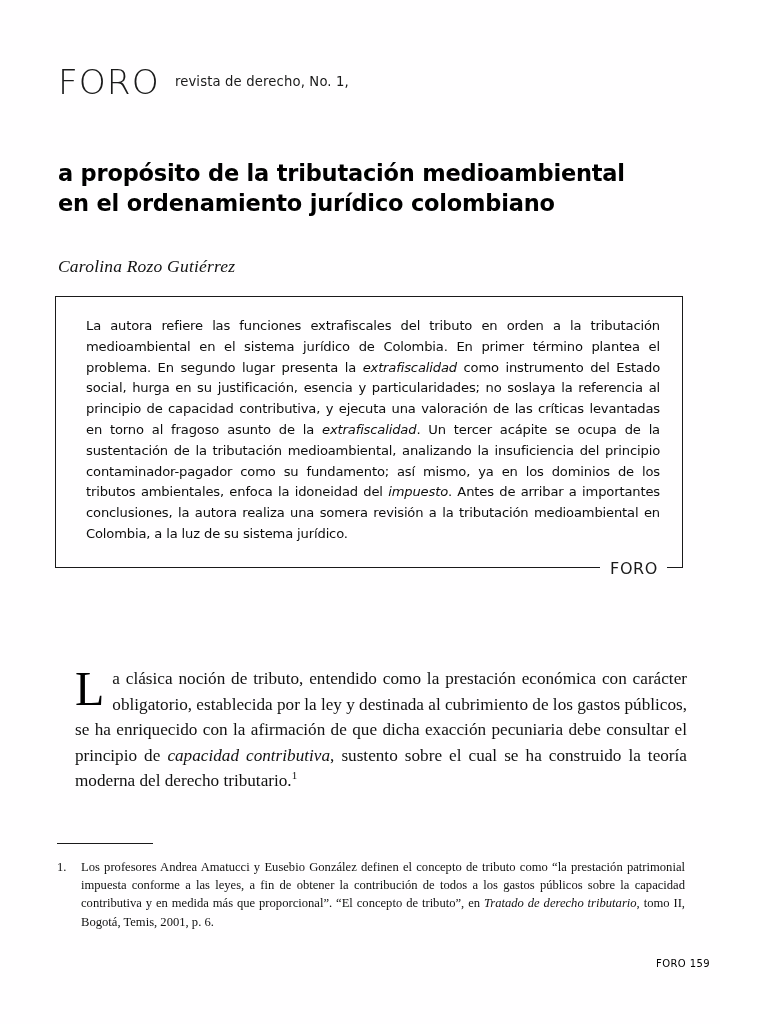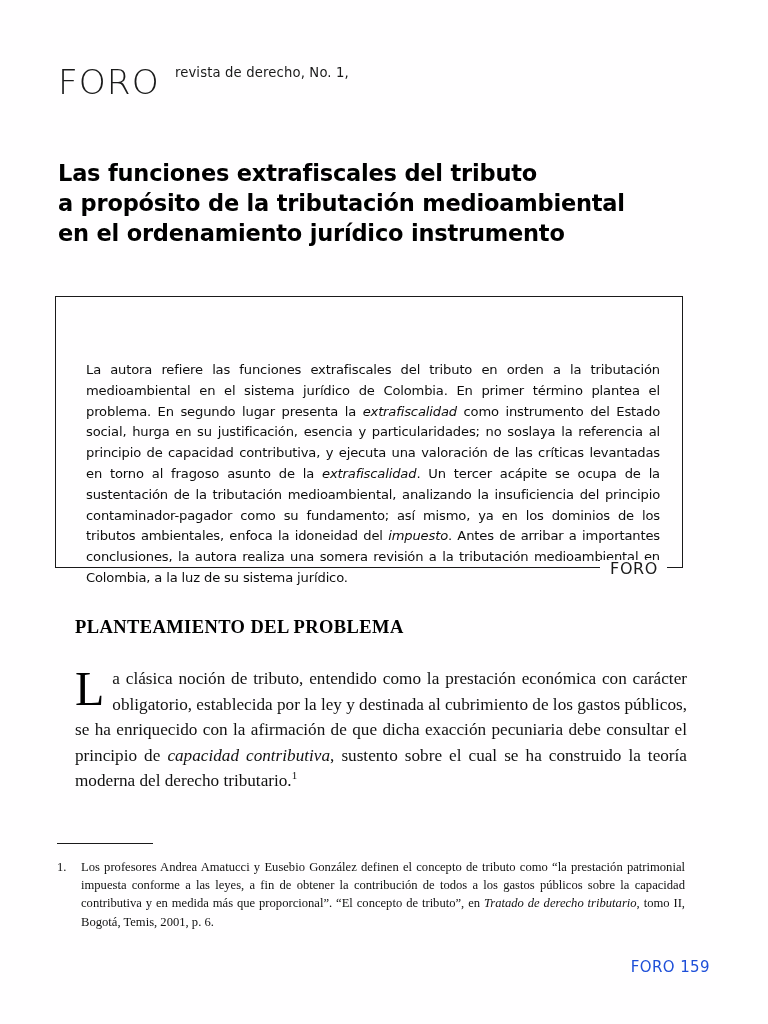--- a/index.html
+++ b/index.html
@@ -38,21 +38,21 @@
     font-weight: 300;
     letter-spacing: 1.0px;
     line-height: 1;
     color: #1a1a1a;
     transform: scaleX(1.04);
     transform-origin: left top;
     margin-top: 2px;
   }
   .masthead-lines {
     margin-left: 19px;
-    margin-top: 1px;
+    margin-top: 10px;
     font-family: "DejaVu Sans", sans-serif;
     font-size: 13.2px;
     line-height: 16.5px;
     letter-spacing: 0.15px;
     color: #1a1a1a;
   }
 
   
   .title {
     position: absolute;
@@ -94,21 +94,20 @@
     left: 86px;
     top: 316px;
     width: 574px;
     font-family: "DejaVu Sans", sans-serif;
     font-size: 13.1px;
     line-height: 20.8px;
     text-align: justify;
     text-justify: inter-word;
     color: #0d0d0d;
     letter-spacing: -0.15px;
-    margin-top: 44px;
   }
   .abstract-text i { font-style: italic; }
 
   
   .box-foot {
     position: absolute;
     left: 55px;
     top: 560px;
     width: 628px;
     height: 18px;
@@ -201,52 +200,51 @@
   .fn-body i { }
 
   
   .page-footer {
     position: absolute;
     left: 0;
     top: 958px;
     width: 710px;
     text-align: right;
     font-family: "DejaVu Sans", sans-serif;
-    font-size: 15px;
+    font-size: 10px;
     letter-spacing: 0.4px;
-    color: #1d4ed8;
+    color: #000000;
   }
 </style>
 </head>
 <body>
 
 <div class="page">
 
   <div class="masthead">
     <div class="masthead-logo">FORO</div>
     <div class="masthead-lines">
       <div>revista de derecho, No. 1,</div>
     </div>
   </div>
 
   <div class="title">
-    <div>Las funciones extrafiscales del tributo</div>
     <div>a propósito de la tributación medioambiental</div>
-    <div>en el ordenamiento jurídico instrumento</div>
-  </div>
-
+    <div>en el ordenamiento jurídico colombiano</div>
+  </div>
+
+  <div class="author">Carolina Rozo Gutiérrez</div>
 
   <div class="abstract-box"></div>
   <div class="abstract-text"><span>La autora refiere las funciones extrafiscales del tributo en orden a la tributación medioambiental en el sistema jurídico de Colombia. En primer término plantea el problema. En segundo lugar presenta la </span><i>extrafiscalidad</i><span> como instrumento del Estado social, hurga en su justificación, esencia y particularidades; no soslaya la referencia al principio de capacidad contributiva, y ejecuta una valoración de las críticas levantadas en torno al fragoso asunto de la </span><i>extrafiscalidad</i><span>. Un tercer acápite se ocupa de la sustentación de la tributación medioambiental, analizando la insuficiencia del principio contaminador-pagador como su fundamento; así mismo, ya en los dominios de los tributos ambientales, enfoca la idoneidad del </span><i>impuesto</i><span>. Antes de arribar a importantes conclusiones, la autora realiza una somera revisión a la tributación medioambiental en Colombia, a la luz de su sistema jurídico.</span></div>
 
   <div class="box-foot">
     <span class="box-foot-label">FORO</span>
   </div>
 
-  <div class="section-heading">PLANTEAMIENTO DEL PROBLEMA</div>
 
   <div class="body-block">
     <p class="dropcap-para"><span class="dropcap">L</span><span>a clásica noción de tributo, entendido como la prestación económica con carácter obligatorio, establecida por la ley y destinada al cubrimiento de los gastos públicos, se ha enriquecido con la afirmación de que dicha exacción pecuniaria debe consultar el principio de </span><i>capacidad contributiva</i><span>, sustento sobre el cual se ha construido la teoría moderna del derecho tributario.</span><span class="fn-ref">1</span></p>
   </div>
 
   <div class="fn-rule"></div>
   <div class="footnote">
     <span class="fn-num">1.</span>
     <span class="fn-body"><span>Los profesores Andrea Amatucci y Eusebio González definen el concepto de tributo como “la prestación patrimonial impuesta conforme a las leyes, a fin de obtener la contribución de todos a los gastos públicos sobre la capacidad contributiva y en medida más que proporcional”. “El concepto de tributo”, en </span><i>Tratado de derecho tributario</i><span>, tomo II, Bogotá, Temis, 2001, p. 6.</span></span>
   </div>

